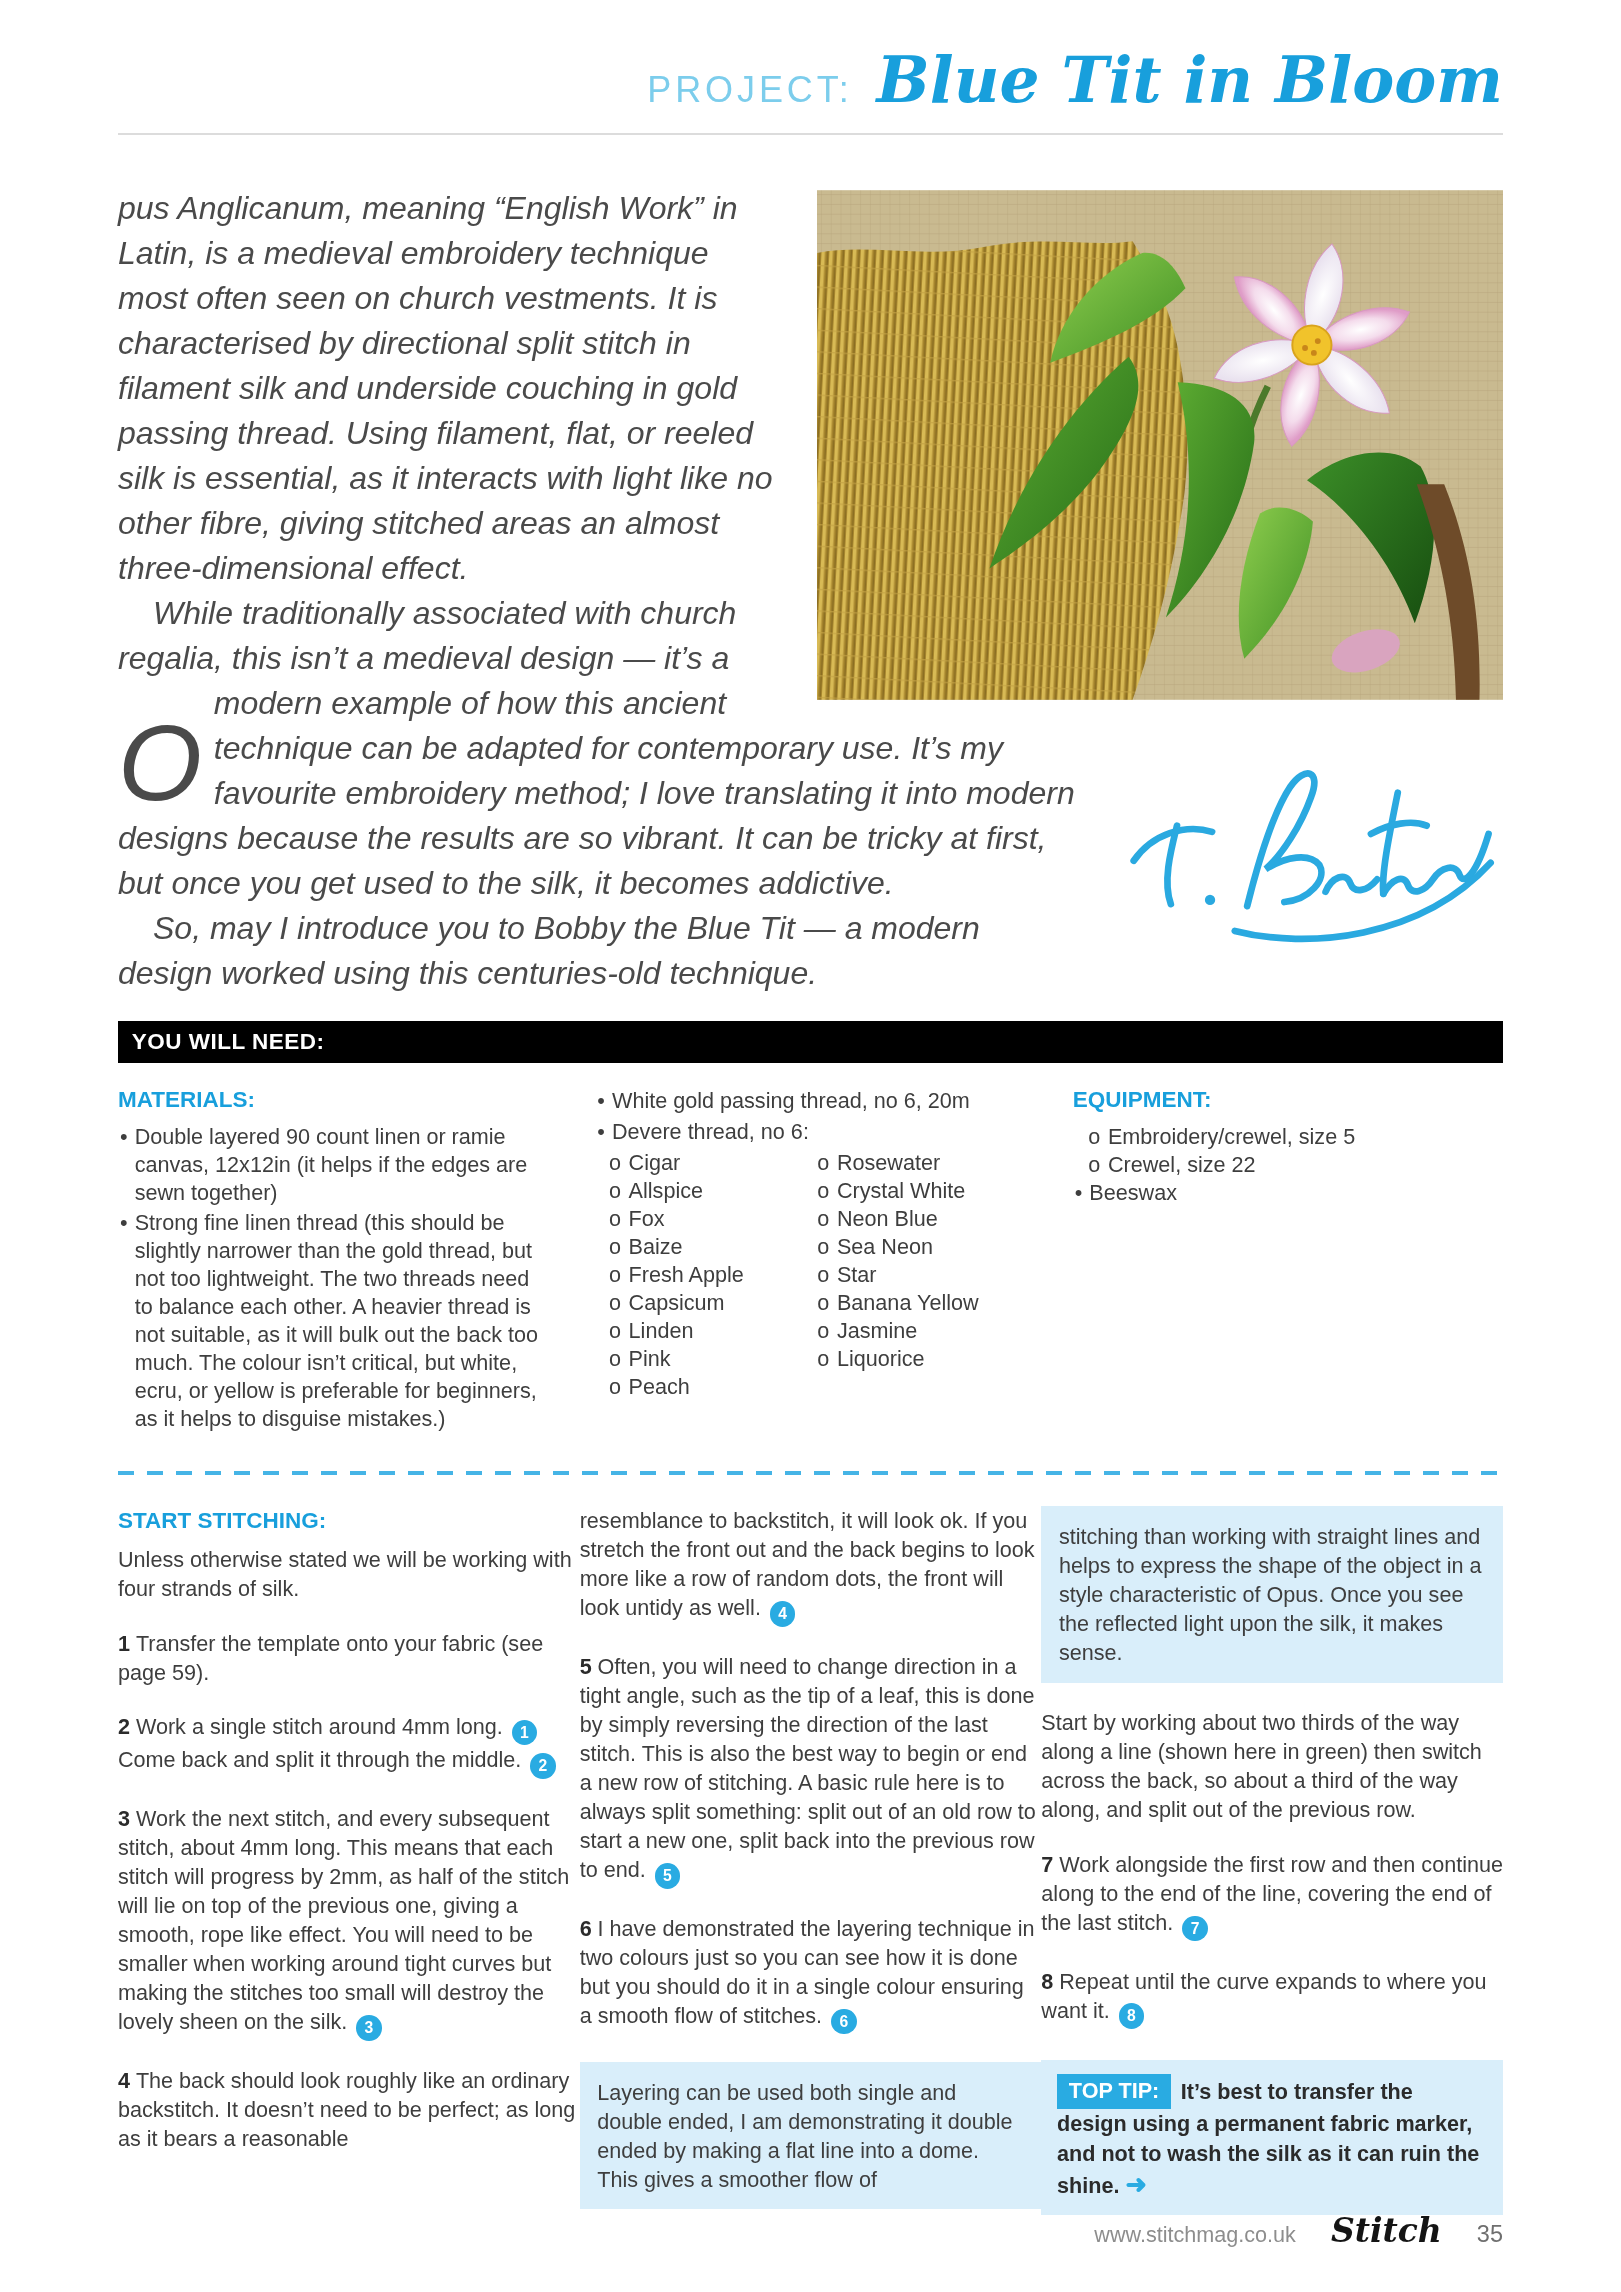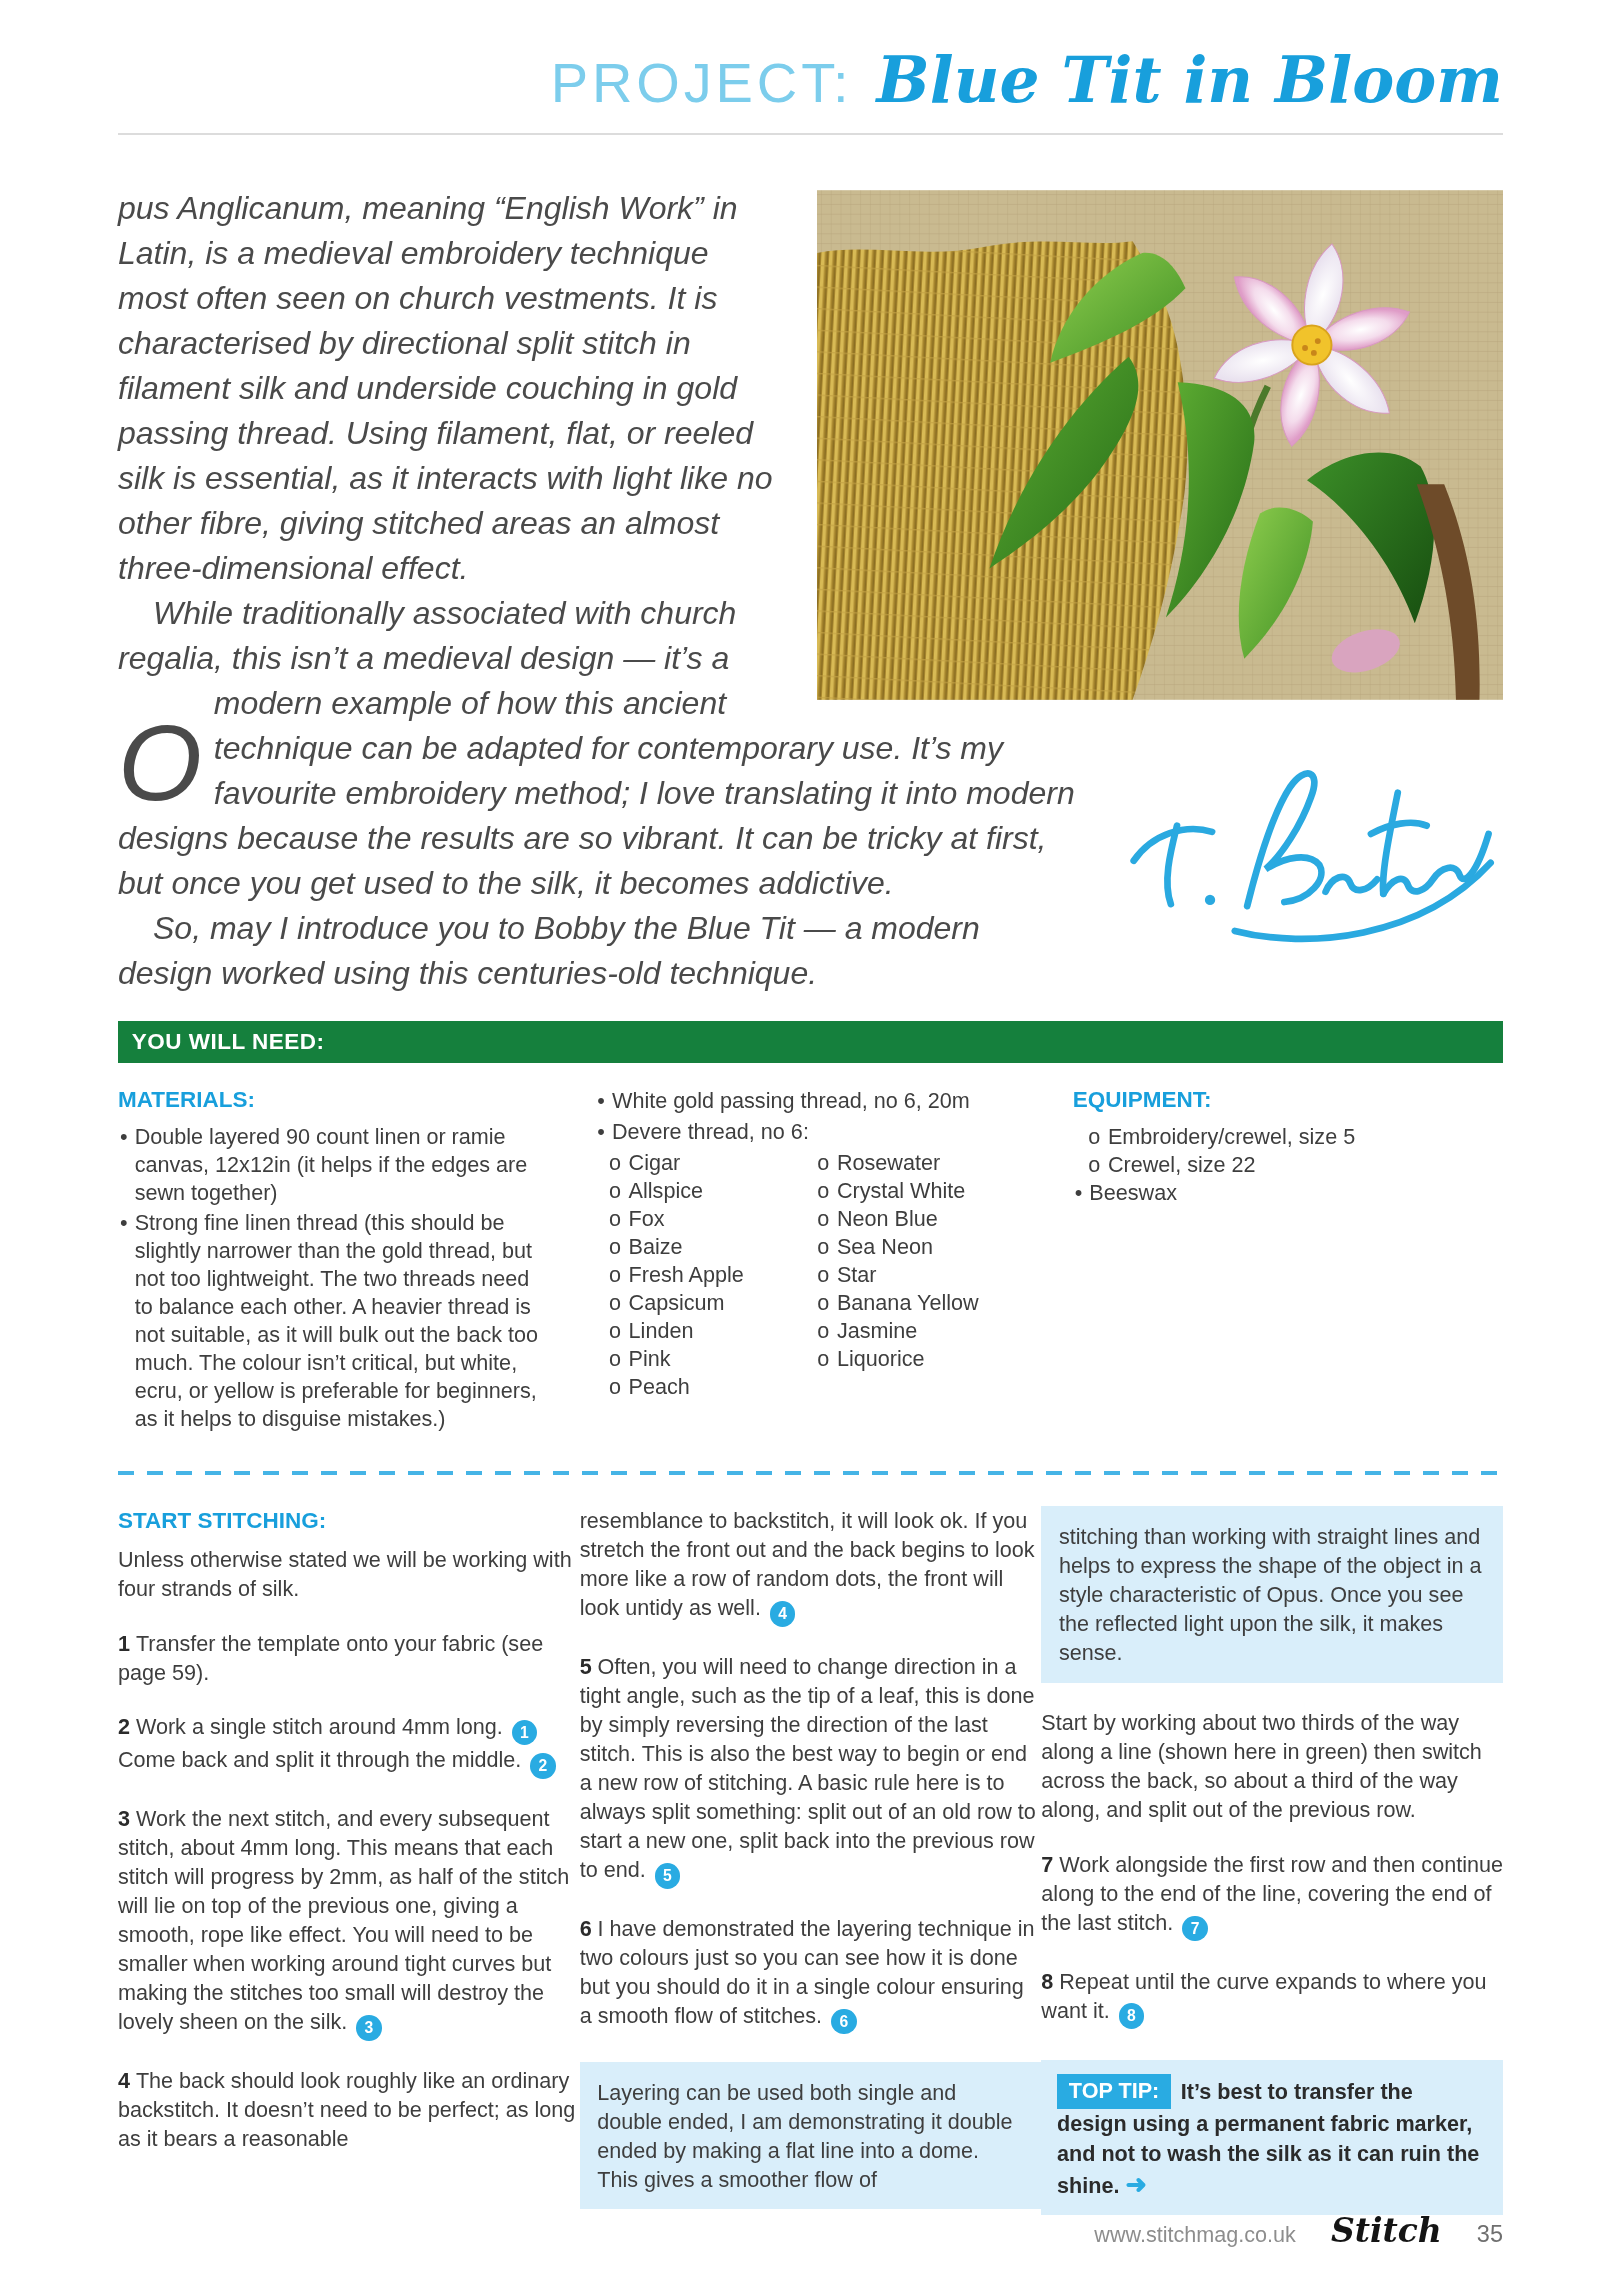--- a/index.html
+++ b/index.html
@@ -7,38 +7,38 @@
   ul { list-style:none; }
   .page {
     position:relative; width:1621px; height:2293px; margin:0 auto;
     background:#ffffff; overflow:hidden;
     font-family:"Liberation Sans", sans-serif; color:#3e3e3e;
   }
   .inner { padding:0 118px; }
 
   
   .header { padding-top:43px; text-align:right; white-space:nowrap; }
-  .project-label { font-size:56px; color:#7ccdec; letter-spacing:3.9px;text-align:right; }
+  .project-label { font-size:36px; color:#7ccdec; letter-spacing:3.9px;text-align:right; }
   .project-title { font-family:"DejaVu Serif", serif; font-style:italic; font-weight:bold;
                    font-size:63px; color:#189fdc; margin-left:19.6px; }
   .header-rule { margin-top:15.7px; border-top:2px solid #dcdcdc; }
 
   
   .intro { margin-top:51px; font-style:italic; font-size:32px; line-height:45px; color:#4a4a4a; }
   .photo-float { float:right; width:686px; height:510px; margin:3.9px 0 15.7px 41px; }
   .photo-svg { width:100%; height:100%; display:block; }
   .sig-float { float:right; clear:right; width:392px; height:227px; margin:23.5px 0 3.9px 29px; }
   .sig-svg { width:100%; height:100%; display:block; }
   .dropcap { float:left; font-size:108px; line-height:84px; padding:5.9px 11.8px 0 0;
              font-style:italic; color:#4a4a4a; }
   .intro p.indent { text-indent:35px; }
   .clear { clear:both; }
 
   
-  .yw-bar { margin-top:25.5px; background:#15803d; color:#fff; font-weight:bold;
+  .yw-bar { margin-top:25.5px; background:#000000; color:#fff; font-weight:bold;
             font-size:22.5px; letter-spacing:0.5px; padding:7.8px 13.7px; }
   .yw-cols { display:flex; gap:47px; margin-top:24px; }
   .col { flex:1; min-width:0; }
   .sec-heading { color:#189fdc; font-weight:bold; font-size:22.5px; margin-bottom:9.8px; }
   .body-text, .bullets li, .o-item { font-size:21.6px; line-height:28px; }
   .bullets li { position:relative; padding-left:16.7px; margin-bottom:2.9px; }
   .bullets li::before { content:"•"; position:absolute; left:2px; }
   .o-cols { display:flex; margin-left:13.7px; }
   .o-list { flex:1; }
   .o-item { position:relative; padding-left:19.6px; }

